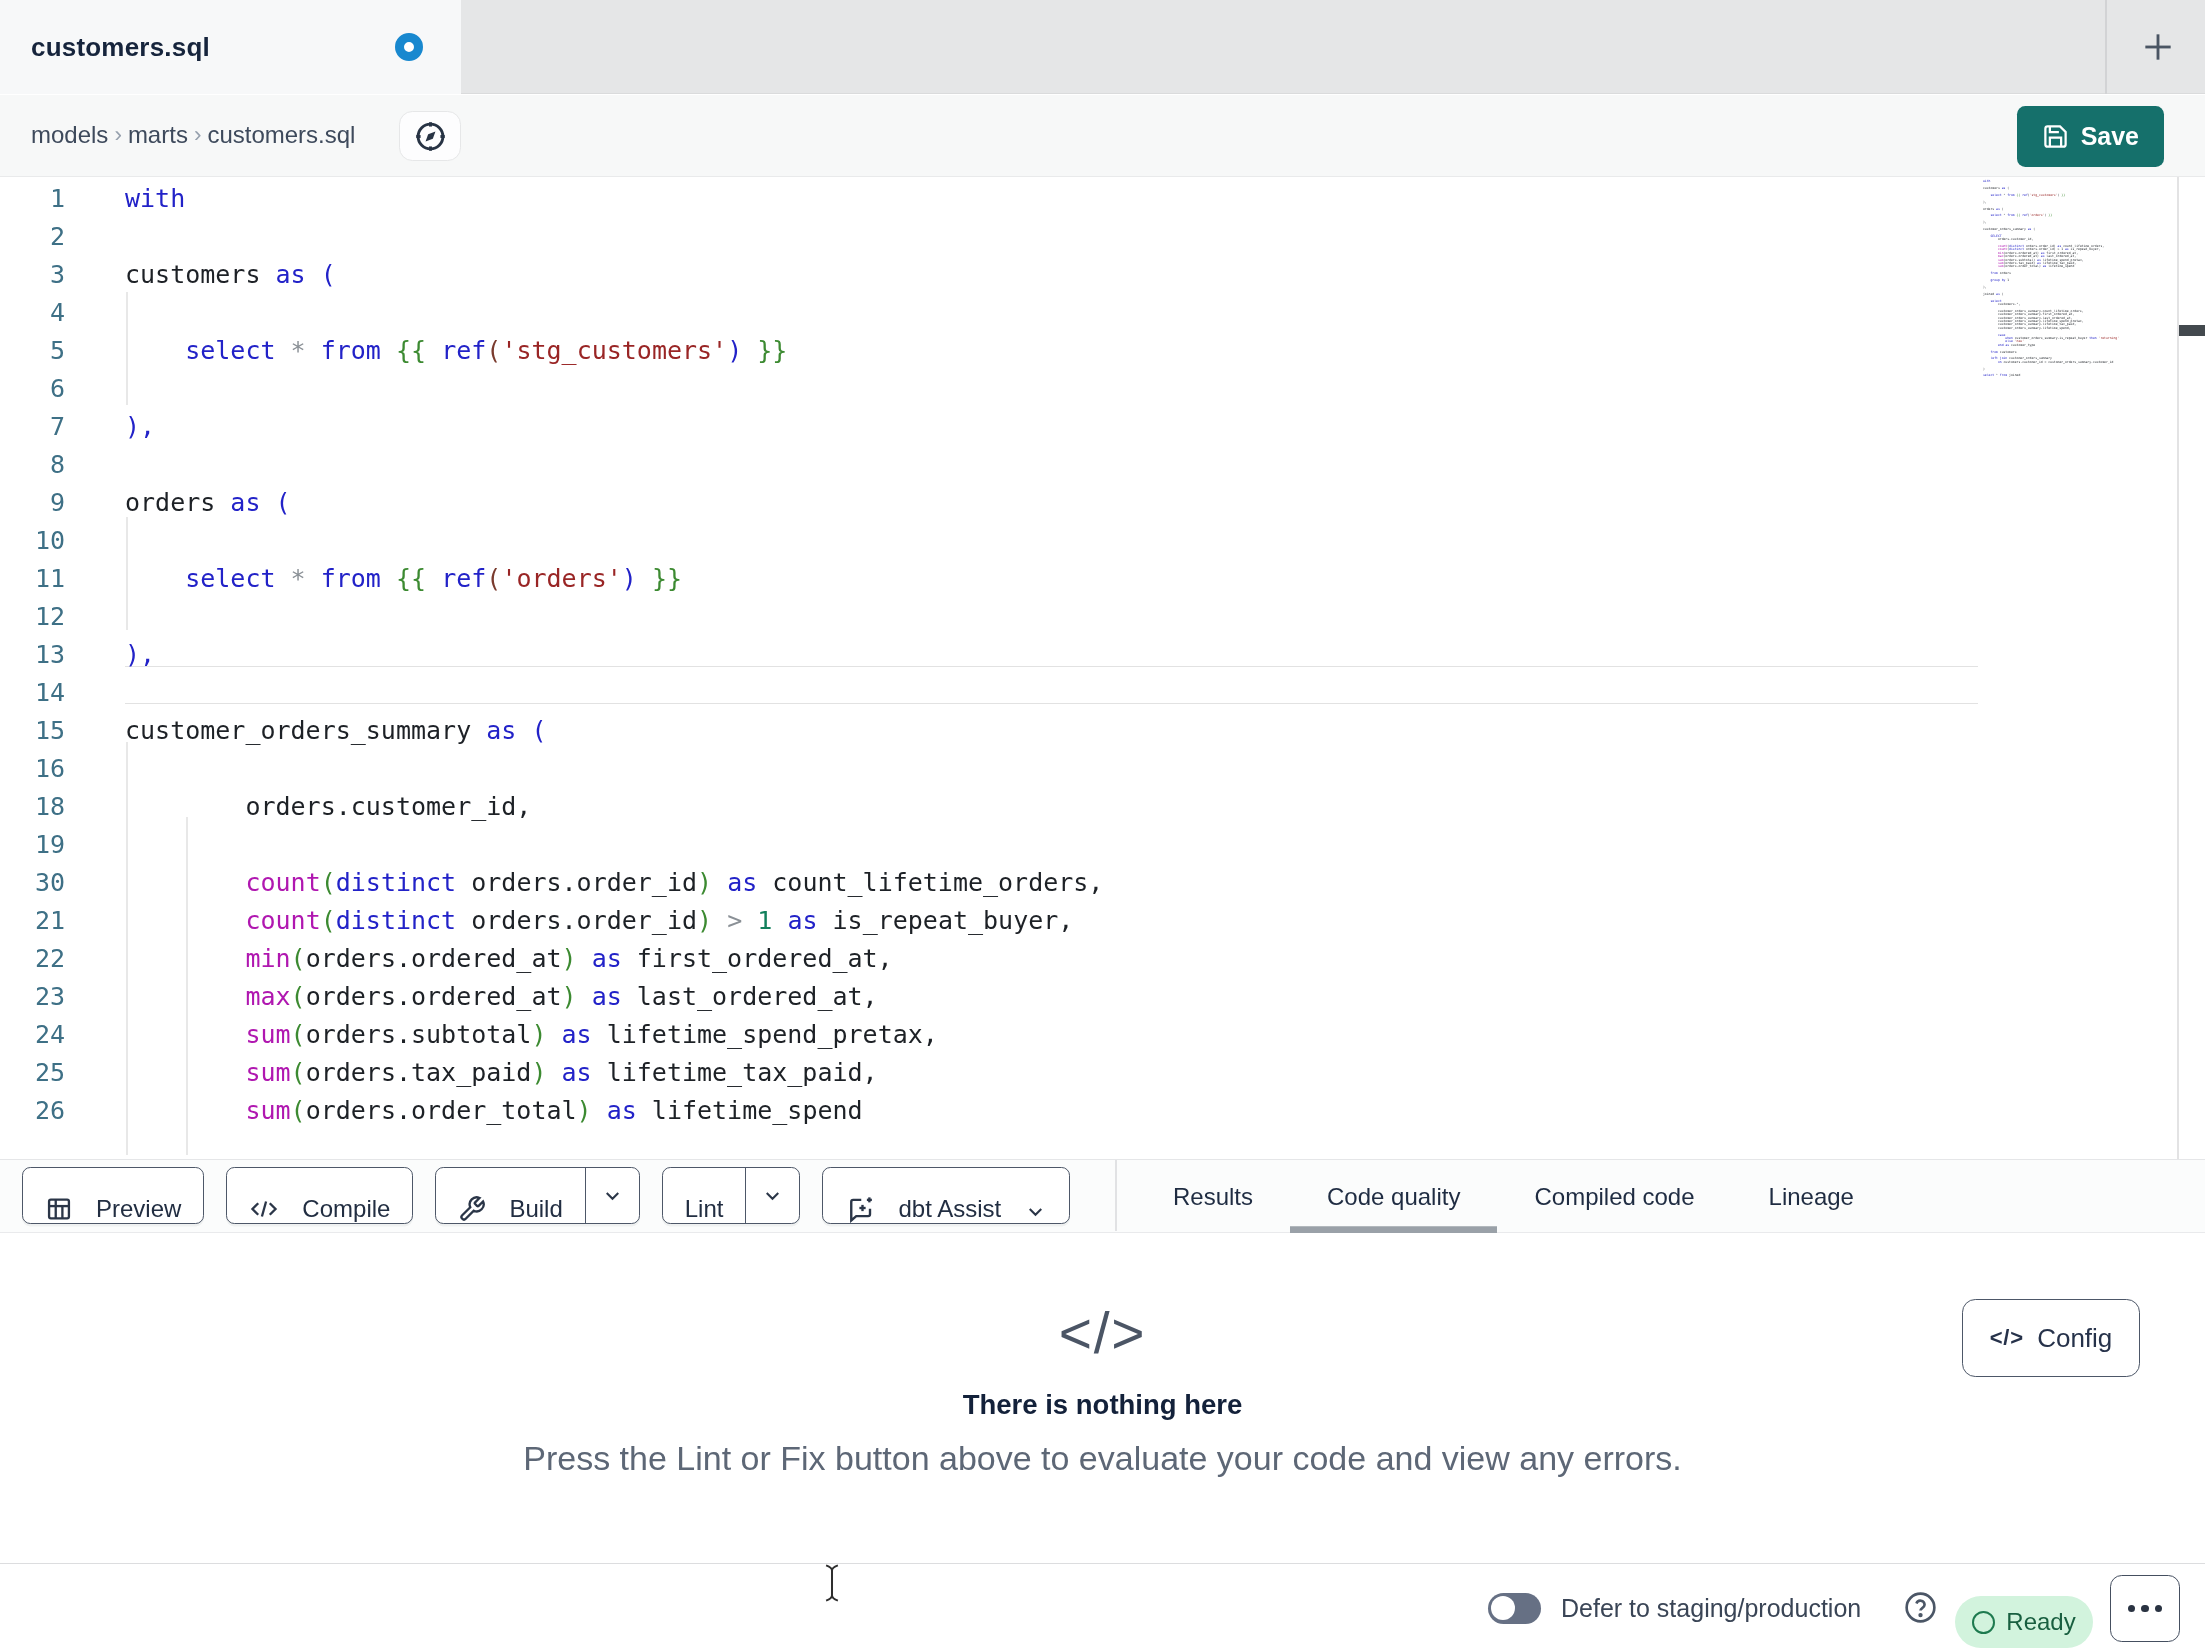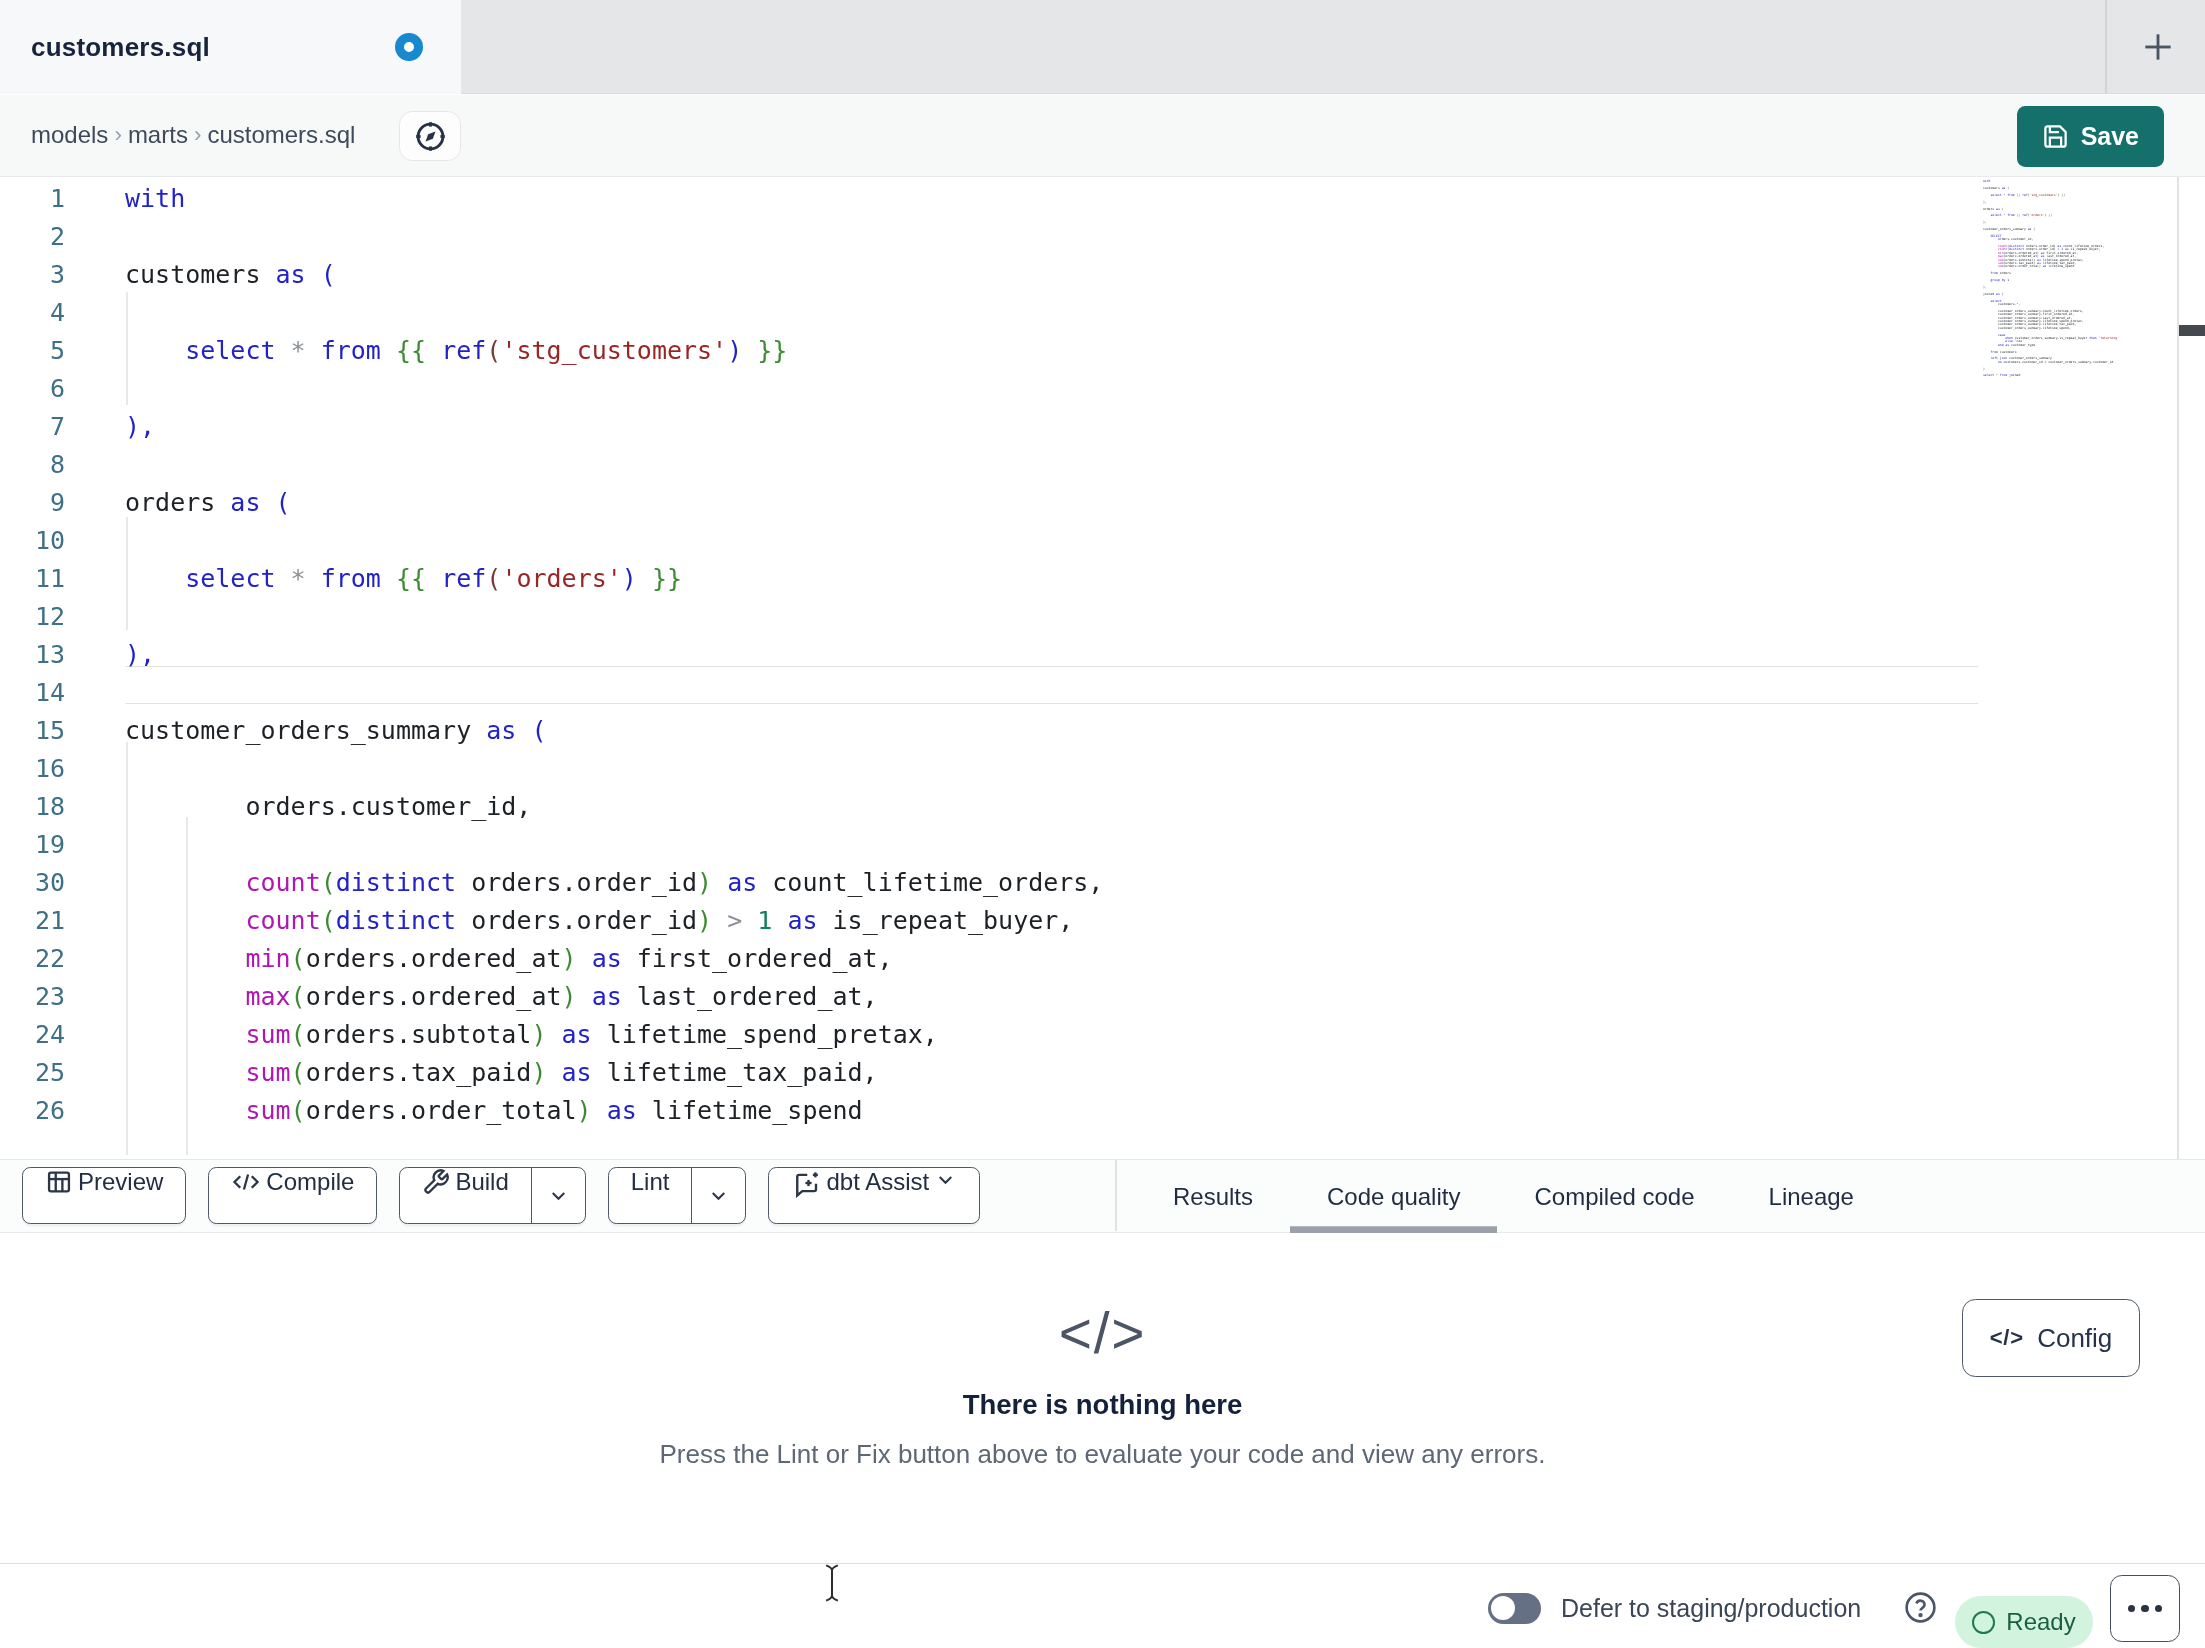--- a/index.html
+++ b/index.html
@@ -39,33 +39,33 @@
   .indent-guide { position:absolute; width:1.7px; background:#e8e8e8; }
   .current-line { position:absolute; left:125px; top:666px; width:1853px; height:38px; border-top:1.7px solid #e2e2e2; border-bottom:1.7px solid #e2e2e2; }
   .minimap { position:absolute; left:1983px; top:3.3px; width:125px; font-family:"DejaVu Sans Mono", monospace; font-size:3.1px; line-height:3.4px; white-space:pre; color:#2a2e33; }
   .scroll-track { position:absolute; left:2177px; top:0; width:1.7px; height:982px; background:#e3e3e4; }
   .scroll-thumb { position:absolute; left:2179px; top:148px; width:27px; height:11px; background:#43494e; }
 
   
   .toolbar { position:absolute; left:0; top:1159px; width:2205px; height:74px; background:#fbfcfc; border-top:1.7px solid #e5e6e8; border-bottom:1.7px solid #e9eaec; }
   .tool-buttons { position:absolute; left:22px; top:0; height:71px; display:flex; align-items:center; gap:22px; }
   .tbtn { height:57px; background:#ffffff; border:1.7px solid #4d5768; border-radius:8.3px; display:flex; align-items:center; font-size:24px; font-weight:500; color:#222e42; cursor:pointer; box-shadow:0 2.5px 0 rgba(27,31,35,.05); font-family:"Liberation Sans",sans-serif; }
-  .tbtn .seg { display:flex; align-items:flex-start; gap:5px; padding:0 22px; height:100%; }
+  .tbtn .seg { display:flex; align-items:flex-end; gap:23px; padding:0 22px; height:100%; }
   .tbtn .chev-seg { border-left:1.7px solid #4d5768; padding:0 15px; height:100%; display:flex; align-items:center; }
   .toolbar-sep { position:absolute; left:1115px; top:0; width:1.7px; height:71px; background:#e1e2e4; }
   .panel-tabs { position:absolute; left:1136px; top:0; height:73px; display:flex; }
   .ptab { padding:0 37px; height:73px; display:flex; align-items:center; font-size:24px; font-weight:500; color:#1f2c42; cursor:pointer; }
   .ptab.active { box-shadow:inset 0 -6.7px 0 #9aa1a8; }
 
   
   .panel { position:absolute; left:0; top:1235px; width:2205px; height:328px; background:#ffffff; }
   .empty { position:absolute; left:0; top:0; width:2205px; text-align:center; }
   .empty-icon { margin-top:65px; font-size:57px; font-weight:500; color:#4b5565; letter-spacing:1.7px; font-family:"Liberation Sans",sans-serif; }
   .empty-title { margin-top:23px; font-size:27.5px; font-weight:bold; color:#13213a; }
-  .empty-sub { margin-top:18.3px; font-size:26px; color:#5d6776; }
+  .empty-sub { margin-top:18.3px; font-size:34px; color:#5d6776; }
   .config-btn { position:absolute; left:1962px; top:64px; width:178px; height:78px; background:#ffffff; border:1.7px solid #4d5768; border-radius:13.3px; display:flex; align-items:center; justify-content:center; gap:13.3px; font-size:26px; font-weight:500; color:#26324a; cursor:pointer; font-family:"Liberation Sans",sans-serif; }
   .config-icn { font-size:22px; font-weight:600; color:#26324a; letter-spacing:0.8px; }
 
   
   .statusbar { position:absolute; left:0; top:1563px; width:2205px; height:85px; background:#ffffff; border-top:1.7px solid #dcdddf; }
   .toggle { position:absolute; left:1488px; top:29px; width:53px; height:31px; background:#667084; border-radius:16px; cursor:pointer; }
   .toggle .knob { position:absolute; left:3.3px; top:3.3px; width:24px; height:24px; background:#ffffff; border-radius:50%; }
   .defer-label { position:absolute; left:1561px; top:30px; font-size:25px; color:#3a4556; }
   .help-icn { position:absolute; left:1903px; top:26px; }
   .ready-badge { position:absolute; left:1955px; top:32px; width:138px; height:52px; background:#d2f3dd; border-radius:26px; display:flex; align-items:center; justify-content:center; gap:11px; }

